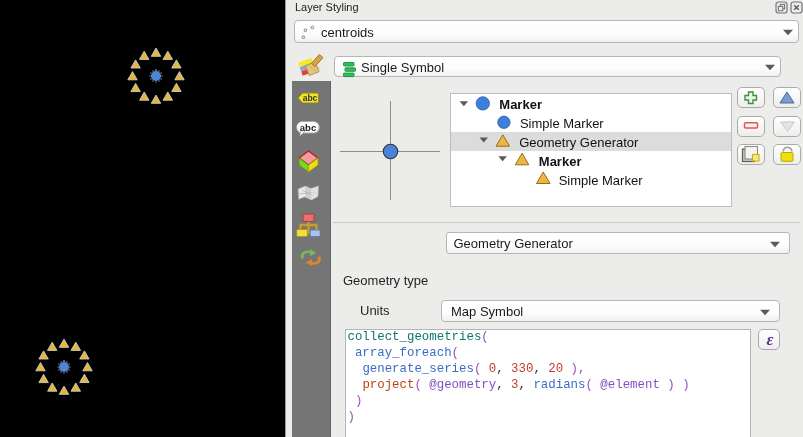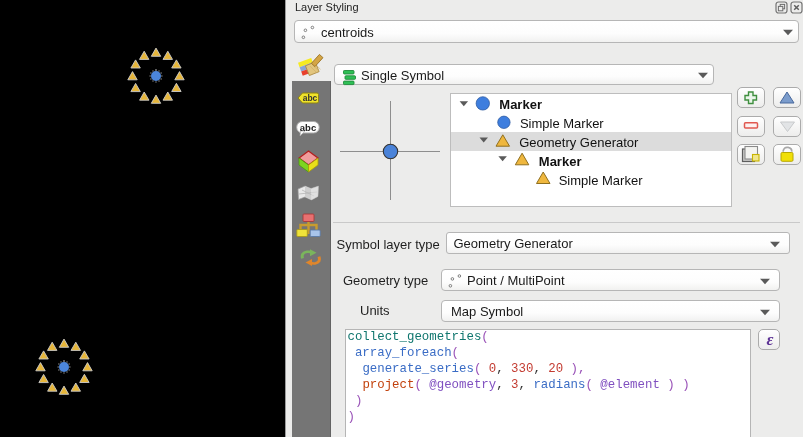--- a/index.html
+++ b/index.html
@@ -93,21 +93,21 @@
 <svg class="abs" style="left:298px;top:54px" width="27" height="23">
 <g transform="rotate(-20 9 13)">
 <rect x="2" y="6" width="14" height="4.6" fill="#f6ea22"></rect>
 <rect x="2" y="10.6" width="14" height="4.6" fill="#8aa5d6"></rect>
 <rect x="2" y="15.2" width="14" height="4.6" fill="#e8402c"></rect>
 </g>
 <rect x="9" y="9.5" width="10.5" height="10.5" fill="#e2c57e" stroke="#ae8c44" stroke-width="0.8" transform="rotate(-22 14.2 14.7)"></rect>
 <path d="M12 12 L19 19 M14.5 10.8 L21 17.3 M17 9.9 L22.5 15.4" stroke="#c9a960" stroke-width="0.7" transform="rotate(-1 16 14)" opacity="0.8"></path>
 <rect x="16.8" y="0.5" width="4.8" height="12" transform="rotate(42 19.2 6.5)" fill="#d4a545" stroke="#9a7020" stroke-width="0.8"></rect>
 </svg>
-<div class="combo" style="left:334px;top:64px;width:380px;height:21px">
+<div class="combo" style="left:334px;top:56px;width:447px;height:21px">
 <svg class="abs" style="left:8px;top:4.5px" width="22" height="16">
 <rect x="0.5" y="0.5" width="10.5" height="3.5" rx="0.8" fill="#2ebf55" stroke="#1e8a3a" stroke-width="0.9"></rect>
 <rect x="2" y="5.8" width="10.5" height="3.5" rx="0.8" fill="#2ebf55" stroke="#1e8a3a" stroke-width="0.9"></rect>
 <rect x="0.5" y="11.1" width="10.5" height="3.5" rx="0.8" fill="#2ebf55" stroke="#1e8a3a" stroke-width="0.9"></rect>
 </svg>
 <div class="ctext" style="left:26px">Single Symbol</div>
 <svg class="abs" style="right:4px;top:7px" width="12" height="7">
         <polygon points="1.0,0.8 11.0,0.8 6.0,6.2" fill="#5a5a5a"></polygon>
       </svg>
 </div>
@@ -193,39 +193,27 @@
         <rect x="14.5" y="9.5" width="6.5" height="6.5" fill="#f0e68c" stroke="#c8b400" stroke-width="1.1"></rect>
       </svg>
     </div>
 <div class="btn" style="left:772.5px;top:143.5px">
       <svg width="26" height="19" style="position:absolute;left:0;top:0">
         <path d="M9.5,7.5 Q9,2.5 13.5,2.2 Q17.5,2 18,5.5" fill="none" stroke="#a8a8a8" stroke-width="1.7" transform="rotate(14 13 5)"></path>
         <rect x="7" y="7.5" width="12" height="8.8" rx="1.2" fill="#f0df08" stroke="#b8a800" stroke-width="1"></rect>
       </svg>
     </div>
 <div class="abs" style="left:333px;top:222px;width:467px;height:1px;background:#c9c9c9"></div>
-<div class="lbl" style="left:336.5px;top:236.5px">Symbol layer type</div>
 <div class="combo" style="left:445.5px;top:231.5px;width:344px;height:22px;border-radius:3px">
 <div class="ctext" style="left:7px">Geometry Generator</div>
 <svg class="abs" style="right:8px;top:8px" width="12" height="7">
         <polygon points="1.0,0.8 11.0,0.8 6.0,6.2" fill="#5a5a5a"></polygon>
       </svg>
 </div>
 <div class="lbl" style="left:343px;top:273px">Geometry type</div>
-<div class="combo" style="left:441px;top:268.5px;width:339px;height:22px">
-<svg class="abs" style="left:0px;top:0px" width="22" height="20">
-<circle cx="10.4" cy="8.9" r="1.3" fill="none" stroke="#7e7e7e" stroke-width="1"></circle>
-<circle cx="17.4" cy="6.0" r="1.3" fill="none" stroke="#7e7e7e" stroke-width="1"></circle>
-<circle cx="8.4" cy="15.8" r="1.3" fill="none" stroke="#7e7e7e" stroke-width="1"></circle>
-</svg>
-<div class="ctext" style="left:25px">Point / MultiPoint</div>
-<svg class="abs" style="right:8px;top:8px" width="12" height="7">
-        <polygon points="1.0,0.8 11.0,0.8 6.0,6.2" fill="#5a5a5a"></polygon>
-      </svg>
-</div>
 <div class="lbl" style="left:360px;top:303px">Units</div>
 <div class="combo" style="left:441px;top:299.5px;width:339px;height:22px">
 <div class="ctext" style="left:9px">Map Symbol</div>
 <svg class="abs" style="right:8px;top:8px" width="12" height="7">
         <polygon points="1.0,0.8 11.0,0.8 6.0,6.2" fill="#5a5a5a"></polygon>
       </svg>
 </div>
 <div style="position:absolute;left:344.5px;top:328.5px;width:406px;height:109px;background:#fff;border:1px solid #b5b5b5;border-bottom:none;font-family:'Liberation Mono',monospace;font-size:12.4px;line-height:15.9px;padding:0.6px 0 0 2px;white-space:pre"><span style="color:#0f766e">collect_geometries</span><span style="color:#9a53b8">(</span>
  <span style="color:#3a6cc5">array_foreach</span><span style="color:#9a53b8">(</span>
   <span style="color:#3a6cc5">generate_series</span><span style="color:#9a53b8">( </span><span style="color:#c33b31">0</span><span style="color:#333333">, </span><span style="color:#c33b31">330</span><span style="color:#333333">, </span><span style="color:#c33b31">20</span><span style="color:#9a53b8"> ),</span>

